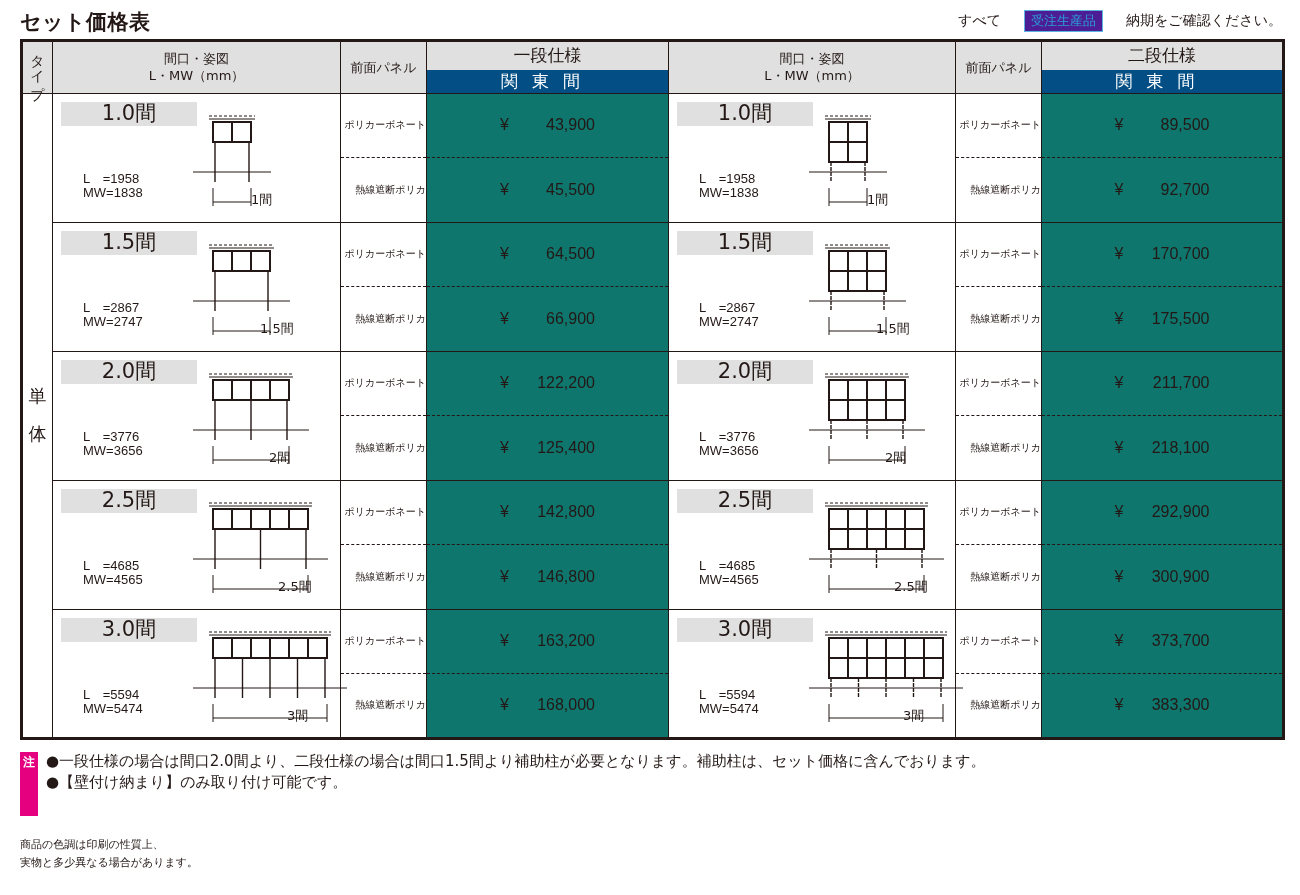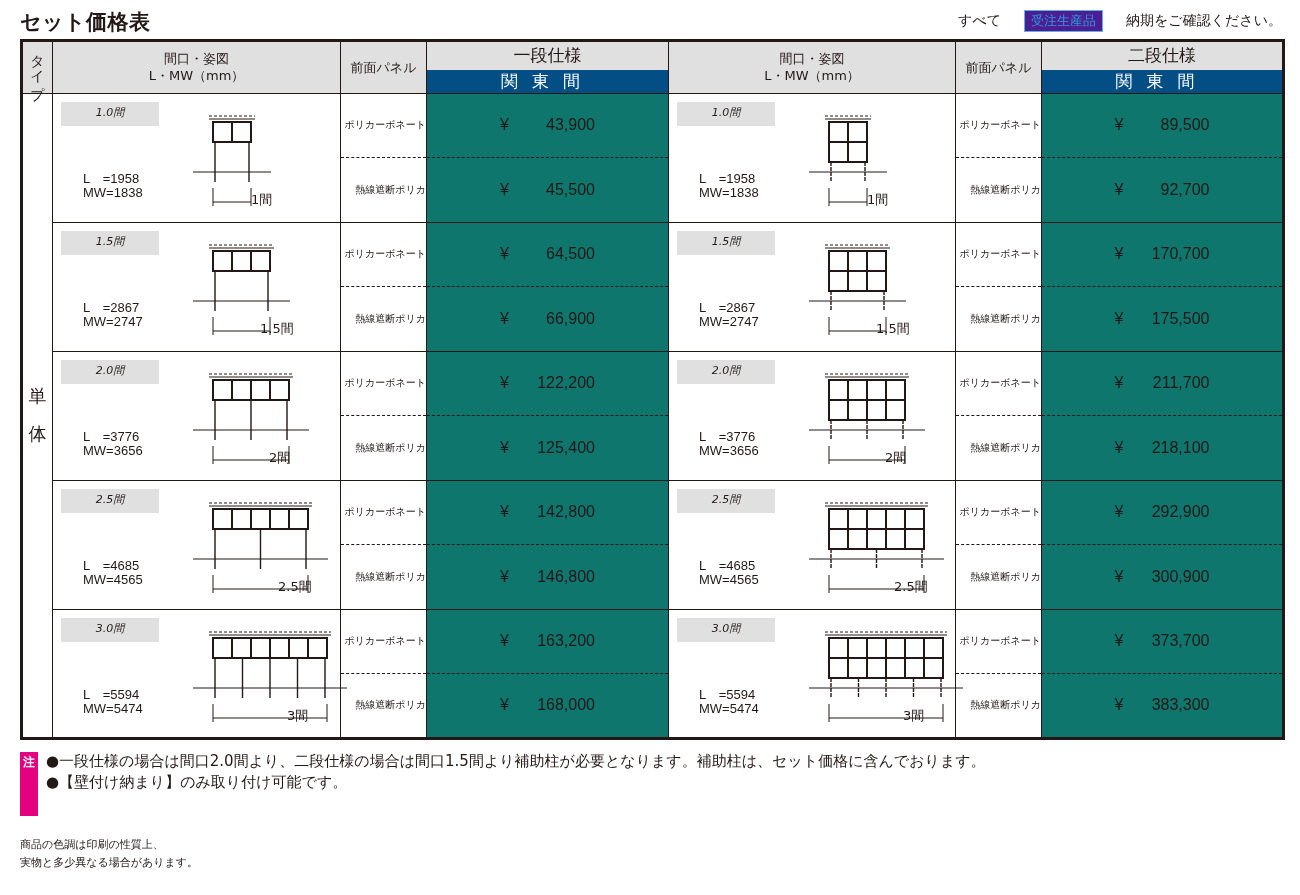--- a/index.html
+++ b/index.html
@@ -12,21 +12,21 @@
   .notice .badge { border: 1px solid #5bb6de; background: #4c1d95; color: #2a9fd6; padding: 1px 6px; font-size: 13px; }
   table.price { position: absolute; left: 20px; top: 39px; width: 1262px; border-collapse: collapse; border: 3px solid #231815; table-layout: fixed; }
   table.price td, table.price th { border: 1px solid #231815; font-weight: normal; }
   th.hdr { background: #e0e0e0; font-size: 13px; text-align: center; line-height: 17px; }
   th.type-h { writing-mode: vertical-rl; font-size: 14px; letter-spacing: 0; padding-top: 2px; }
   th.spec { background: #e0e0e0; font-size: 17px; height: 29px; border-bottom: none !important; }
   th.region { background: #034f85; color: #fff; font-size: 17px; letter-spacing: 14px; height: 20px; border-top: none !important; }
   td.type-cell { text-align: center; font-size: 18px; width: 31px; }
   td.type-cell span { display: block; line-height: 38px; }
   td.size-cell { position: relative; height: 129px; padding: 0; }
-  .size-label { position: absolute; left: 8px; top: 8px; width: 98px; height: 24px; background: #e0e0e0; text-align: center; font-size: 11px; line-height: 22px; font-style: italic; }
+  .size-label { position: absolute; left: 8px; top: 8px; width: 136px; height: 24px; background: #e0e0e0; text-align: center; font-size: 21px; line-height: 22px; }
   .dims { position: absolute; left: 30px; top: 78px; font-size: 13px; line-height: 14px; font-family: "Liberation Sans", sans-serif; }
   .diagram { position: absolute; left: 140px; top: 12px; text-align: right; }
   td.panel { font-size: 10px; text-align: right; height: 64px; }
   td.price-cell { background: #0f766e; text-align: center; font-size: 16px; font-family: "Liberation Sans", sans-serif; }
   td.price-cell .yen { display: inline-block; width: 30px; text-align: left; }
   td.price-cell .amt { display: inline-block; width: 65px; text-align: right; }
   tr.sub-top td.panel, tr.sub-top td.price-cell { border-bottom: 1px dashed #231815; }
   tr.sub-bot td.panel, tr.sub-bot td.price-cell { border-top: 1px dashed #231815; }
   .notes { position: absolute; left: 20px; top: 752px; display: flex; }
   .notes .tag { background: #e4007f; color: #fff; font-size: 12px; font-weight: bold; width: 18px; height: 64px; text-align: center; padding-top: 2px; }

